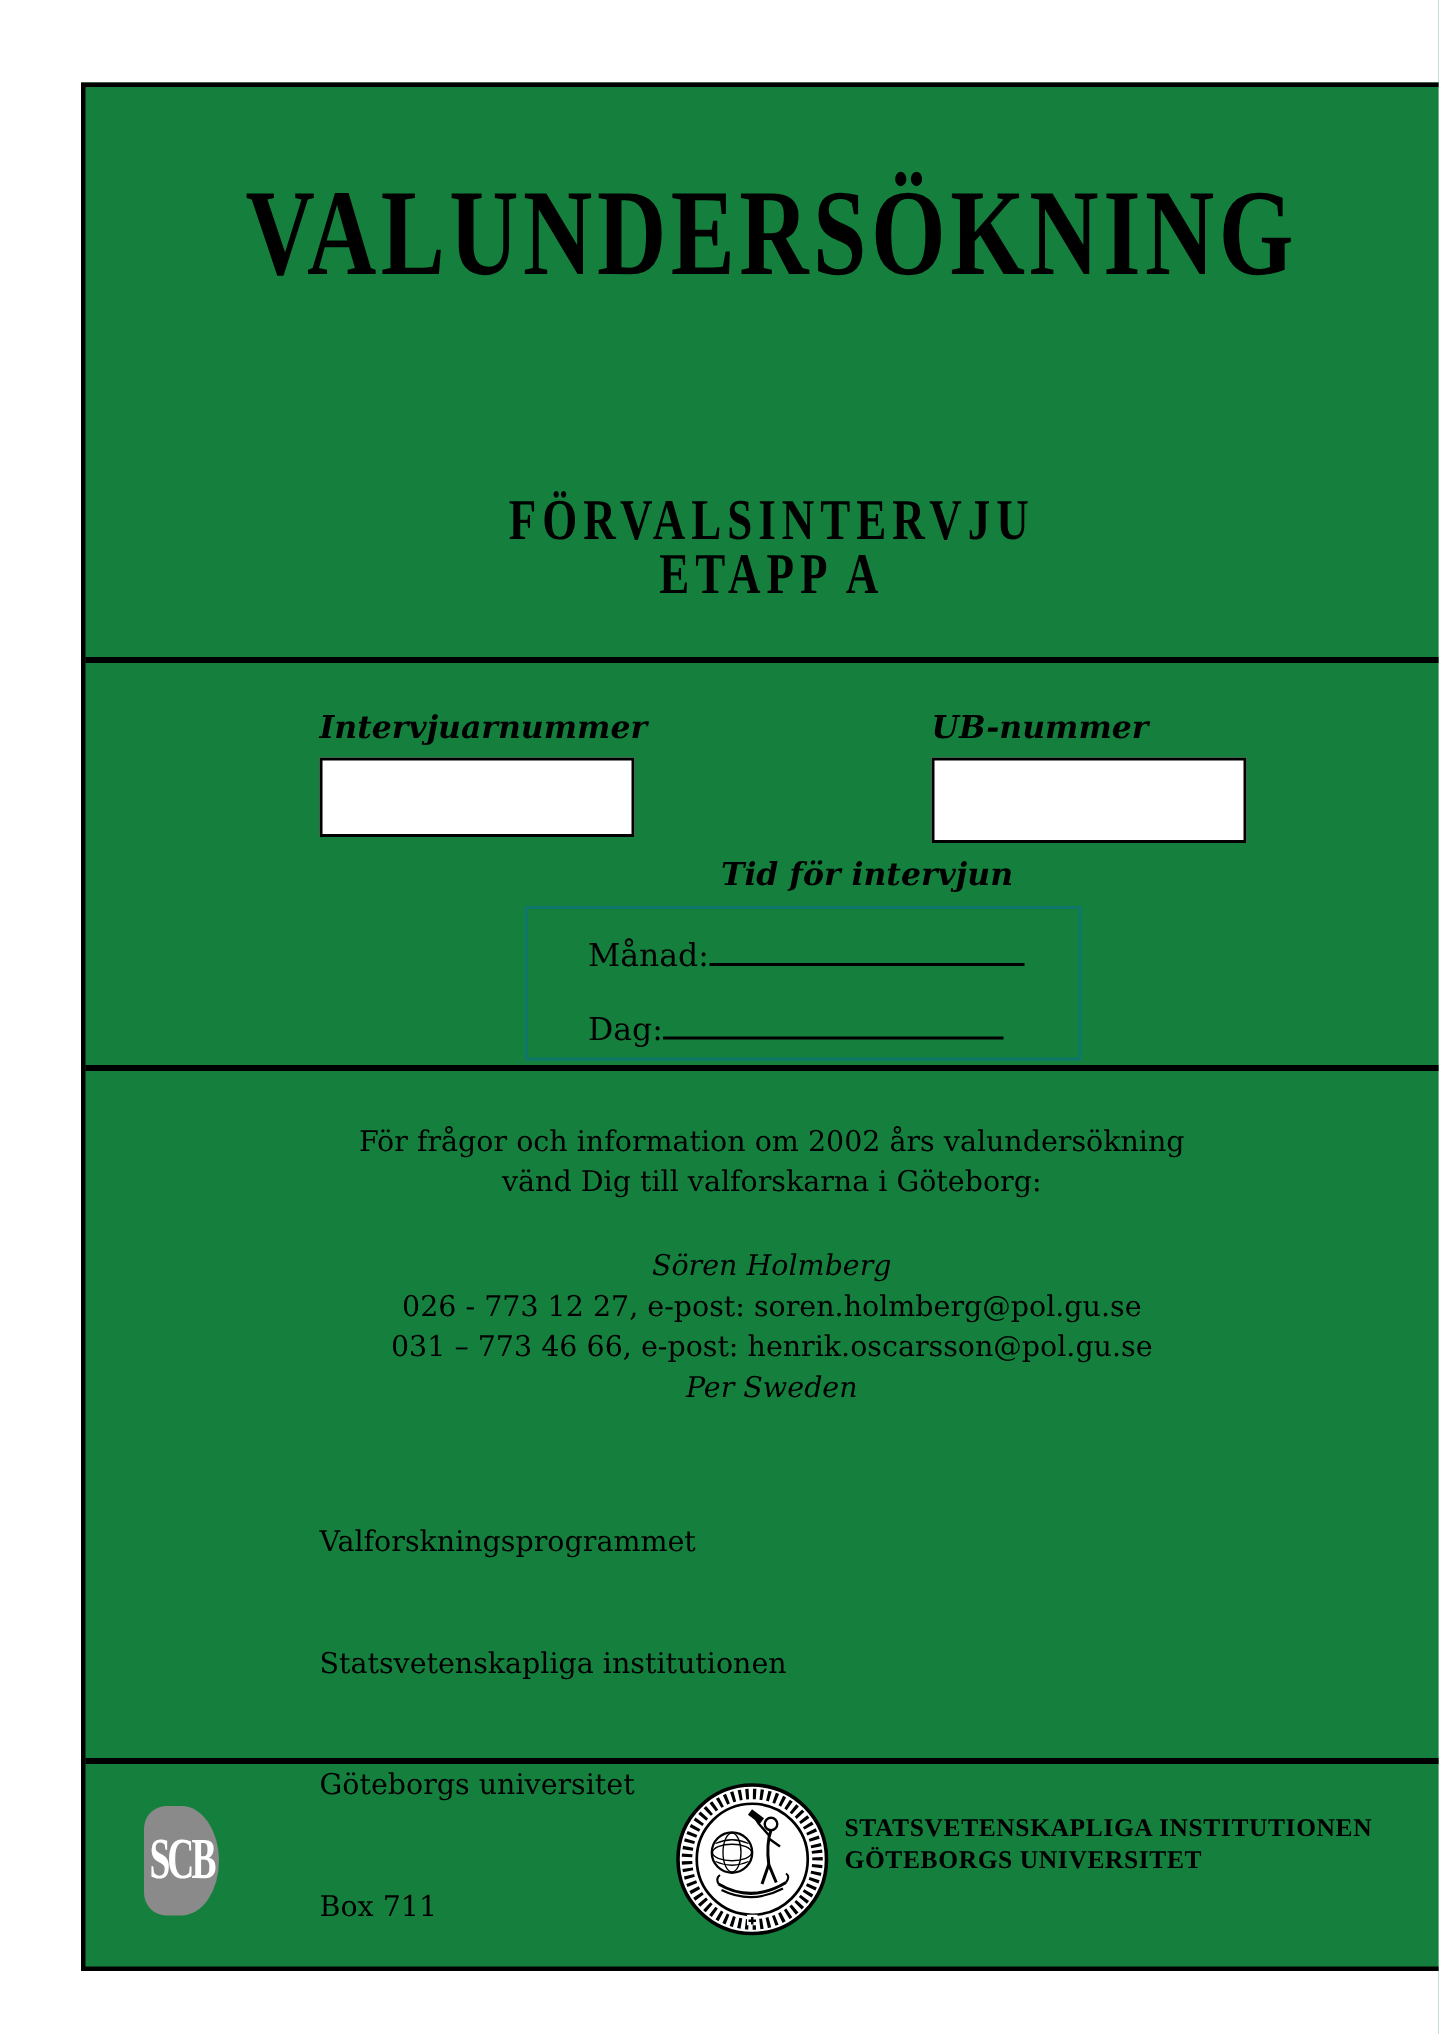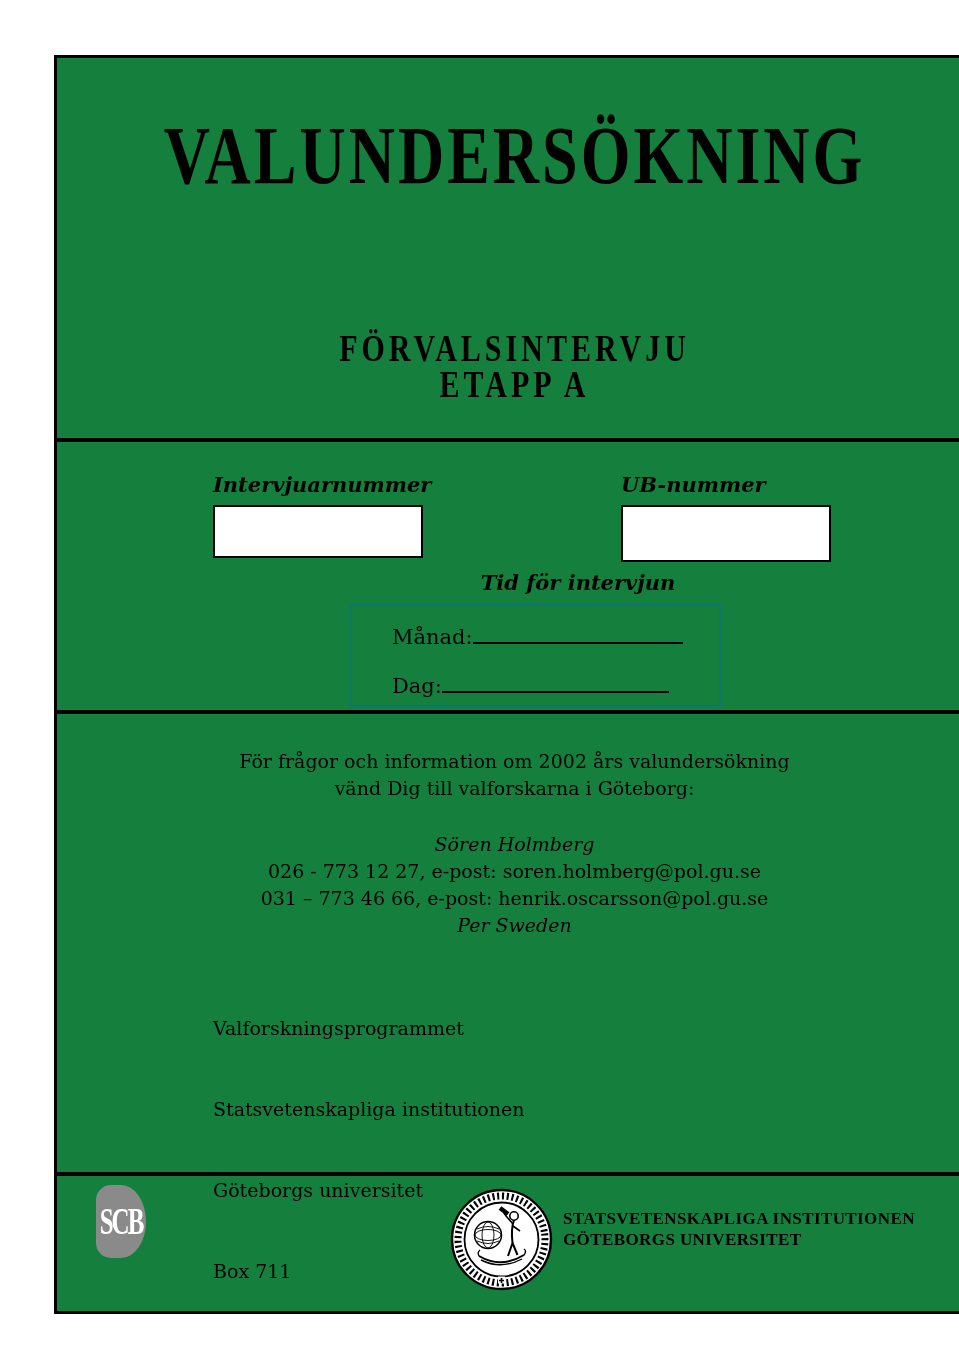--- a/index.html
+++ b/index.html
@@ -45,21 +45,21 @@
   .fill-month { width: 210px; }
   .fill-day { width: 227px; }
 
   
   .contact-intro { margin-top: 34px; text-align: center; font-size: 19px; line-height: 27px; }
   .contact-people { margin-top: 29px; text-align: center; font-size: 19px; line-height: 27px; }
   .person-name { font-style: italic; }
   .address { margin-top: 22px; margin-left: 156px; font-size: 19px; line-height: 27px; white-space: pre-wrap; }
 
   
-  .scb-group { position: absolute; left: 39px; top: 9px; display: flex; align-items: flex-start; flex-direction: column; }
+  .scb-group { position: absolute; left: 39px; top: 28px; display: flex; align-items: flex-start; flex-direction: column; }
   .scb-mark {
     width: 50px; height: 73px; background: #8a8a8a;
     border-radius: 15px 50% 50% 15px / 15px 50% 50% 15px;
     display: flex; align-items: center; justify-content: center;
   }
   .scb-mark span {
     color: #fff; font-family: "Liberation Serif", serif; font-weight: bold;
     font-size: 25px; letter-spacing: -2px; display: inline-block; transform: scaleY(1.55);
   }
   .scb-text { margin-left: 13px; margin-top: 17px; font-family: "Liberation Sans", sans-serif; }

